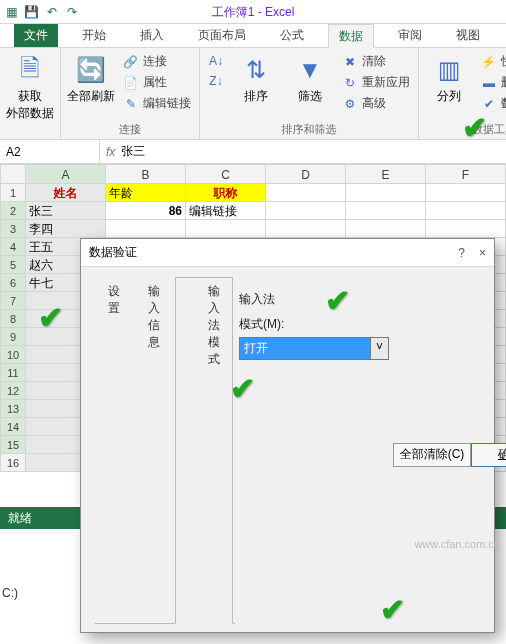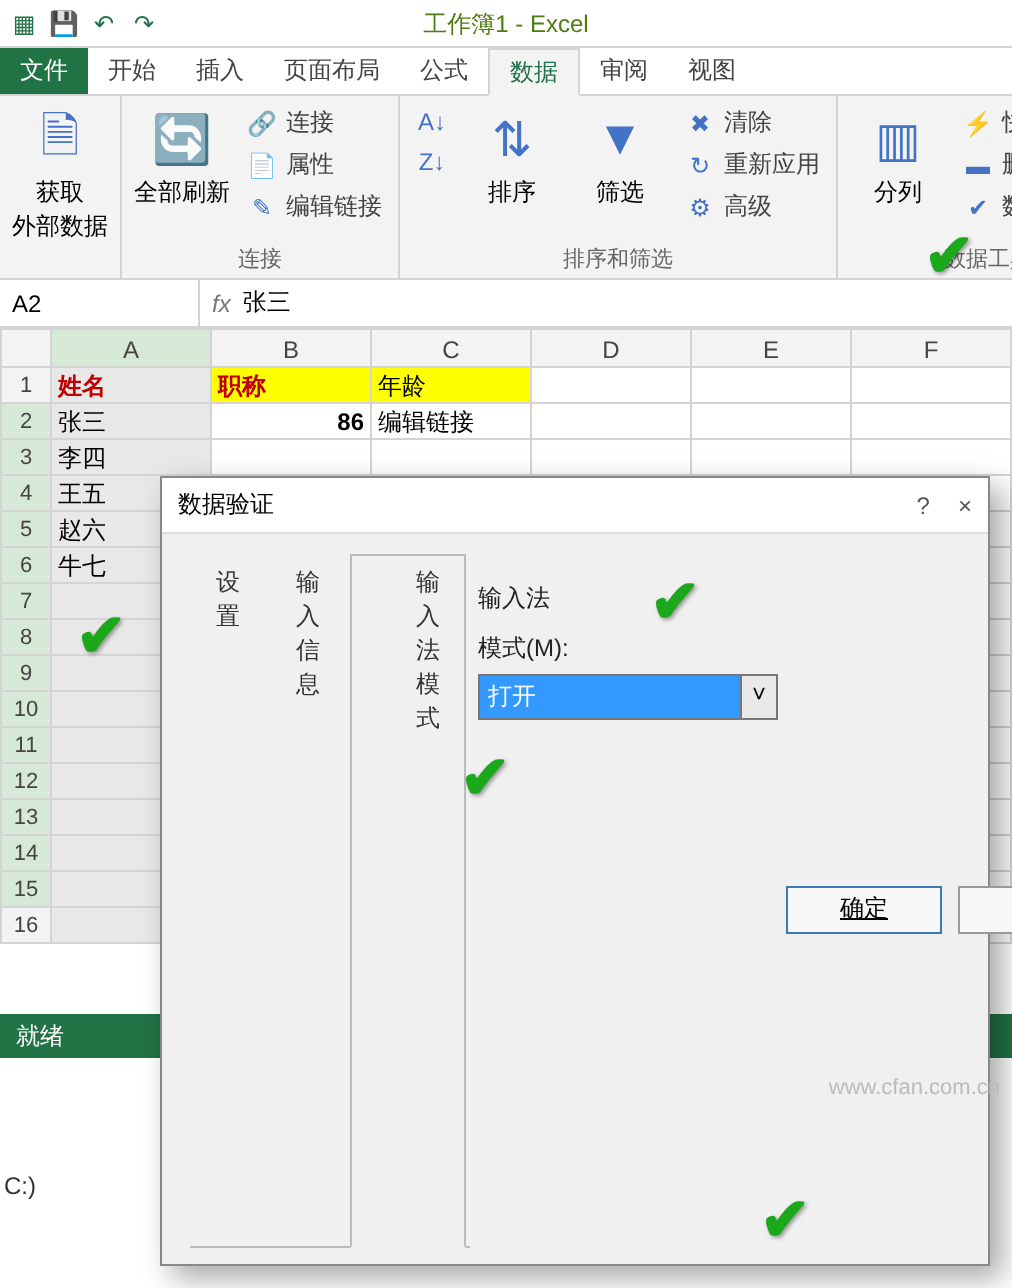--- a/index.html
+++ b/index.html
@@ -1,21 +1,21 @@
 <!DOCTYPE html>
 <html><head>
 <meta charset="utf-8">
 <style>
 *{box-sizing:border-box;margin:0;padding:0;font-family:"Microsoft YaHei",sans-serif;font-size:12px;}
 body{background:#fff;width:506px;height:644px;position:relative;overflow:hidden;}
 .qat{height:24px;background:#fff;border-bottom:1px solid #d4d4d4;display:flex;align-items:center;padding:0 4px;gap:4px;}
 .qat-ico{width:16px;height:16px;display:flex;align-items:center;justify-content:center;color:#217346;}
-.title-area{position:absolute;left:50%;top:4px;transform:translateX(-50%);color:#4d7c0f;font-size:12px;}
+.title-area{position:absolute;left:50%;top:4px;transform:translateX(-50%);color:#6d28d9;font-size:12px;}
 .ribbon-tabs{height:24px;display:flex;align-items:stretch;background:#fff;border-bottom:1px solid #d4d4d4;}
-.rtab{padding:3px 10px;display:flex;align-items:center;color:#444;cursor:pointer;}
+.rtab{padding:3px 10px;display:flex;align-items:center;color:#444;cursor:pointer;margin-left:14px;}
 .rtab.file{background:#217346;color:#fff;}
 .rtab.active{background:#f3f3f3;border:1px solid #d4d4d4;border-bottom:1px solid #f3f3f3;margin-bottom:-1px;color:#217346;}
 .ribbon{height:92px;background:#f3f3f3;border-bottom:1px solid #d4d4d4;display:flex;}
 .rgroup{border-right:1px solid #d4d4d4;padding:4px 6px 2px;display:flex;flex-direction:column;justify-content:space-between;align-items:stretch;}
 .rgroup-content{display:flex;gap:6px;align-items:flex-start;flex:1;}
 .rgroup-label{text-align:center;color:#666;font-size:11px;padding-top:2px;}
 .big-btn{display:flex;flex-direction:column;align-items:center;justify-content:flex-start;width:48px;gap:2px;cursor:pointer;padding-top:2px;}
 .big-ico{width:32px;height:32px;display:flex;align-items:center;justify-content:center;color:#4472c4;font-size:24px;}
 .small-stack{display:flex;flex-direction:column;gap:2px;}
 .small-btn{display:flex;align-items:center;gap:4px;color:#444;cursor:pointer;padding:1px 2px;white-space:nowrap;}
@@ -30,21 +30,21 @@
 .colhead{width:80px;height:20px;border:1px solid #d4d4d4;border-left:none;background:#f3f3f3;text-align:center;line-height:20px;color:#444;}
 .colhead:first-child{background:#d6e9d6;}
 .rowarea{display:flex;}
 .rowheads{display:flex;flex-direction:column;}
 .rowhead{width:26px;height:18px;border:1px solid #d4d4d4;border-top:none;background:#f3f3f3;text-align:center;line-height:18px;color:#444;font-size:11px;}
 .rowhead.sel{background:#d6e9d6;}
 .cells{position:relative;}
 .row{display:flex;}
 .cell{width:80px;height:18px;border-right:1px solid #d4d4d4;border-bottom:1px solid #d4d4d4;padding:0 3px;line-height:18px;overflow:hidden;white-space:nowrap;}
 .hdr{background:#ffff00;}
-.hdr.red{color:#c00000;font-weight:bold;}
+.hdr.red{color:#c00000;font-weight:bold;text-align:center;}
 .selcol .cell:first-child{background:#e8e8e8;}
 .cell.num{text-align:right;font-weight:bold;}
 .status{position:absolute;left:0;bottom:115px;height:22px;width:100%;background:#217346;color:#fff;display:flex;align-items:center;padding:0 8px;}
 .dialog{position:absolute;left:80px;top:238px;width:415px;height:395px;background:#f0f0f0;border:1px solid #888;box-shadow:6px 6px 14px rgba(0,0,0,0.35);}
 .dlg-title{height:28px;background:#fff;border-bottom:1px solid #ddd;display:flex;align-items:center;padding:0 8px;justify-content:space-between;}
 .dlg-title-right{display:flex;gap:14px;color:#555;}
 .dlg-body{padding:10px 14px 8px;height:calc(100% - 28px);display:flex;flex-direction:row;}
 .dlg-tabs{display:flex;border-bottom:1px solid #bbb;}
 .dlg-tab{padding:5px 12px;border:1px solid transparent;border-bottom:none;cursor:pointer;color:#333;margin-right:2px;}
 .dlg-tab.active{background:#f0f0f0;border-color:#bbb;border-bottom:1px solid #f0f0f0;margin-bottom:-1px;padding-left:32px;}
@@ -214,22 +214,22 @@
       <div class="rowhead sel">11</div>
       <div class="rowhead sel">12</div>
       <div class="rowhead sel">13</div>
       <div class="rowhead sel">14</div>
       <div class="rowhead sel">15</div>
       <div class="rowhead">16</div>
     </div>
     <div class="cells selcol">
       <div class="row">
           <div class="cell hdr red">姓名</div>
+          <div class="cell hdr">年龄</div>
           <div class="cell hdr red">职称</div>
-          <div class="cell hdr">年龄</div>
           <div class="cell"></div>
           <div class="cell"></div>
           <div class="cell"></div>
         </div>
       <div class="row">
           <div class="cell">张三</div>
           <div class="cell num">86</div>
           <div class="cell">编辑链接</div>
           <div class="cell"></div>
           <div class="cell"></div>
@@ -371,20 +371,21 @@
     </div>
     <div class="dlg-section">
       <div class="dlg-label">输入法</div>
       <div class="dlg-label2">模式(M):</div>
       <div class="dlg-select">
         <div class="dlg-select-val">打开</div>
         <div class="dlg-select-arrow">˅</div>
       </div>
     </div>
     <div class="dlg-buttons">
+      <button class="btn">全部清除(C)</button>
       <div class="dlg-buttons-right">
         <button class="btn primary">确定</button>
         <button class="btn">取消</button>
       </div>
     </div>
   </div>
 </div>
 
 <div class="check" style="left:462px;top:110px;">✔</div>
 <div class="check" style="left:325px;top:283px;">✔</div>

